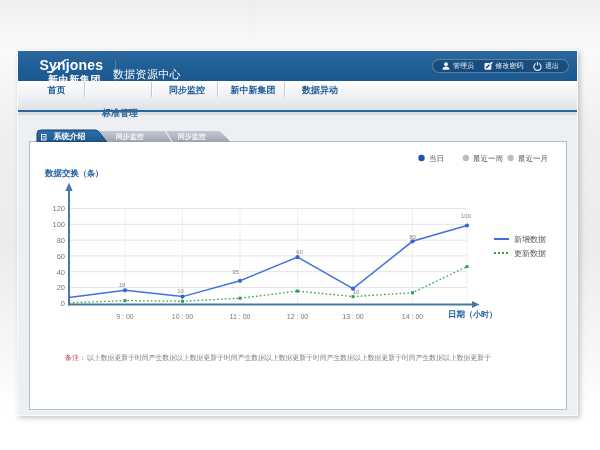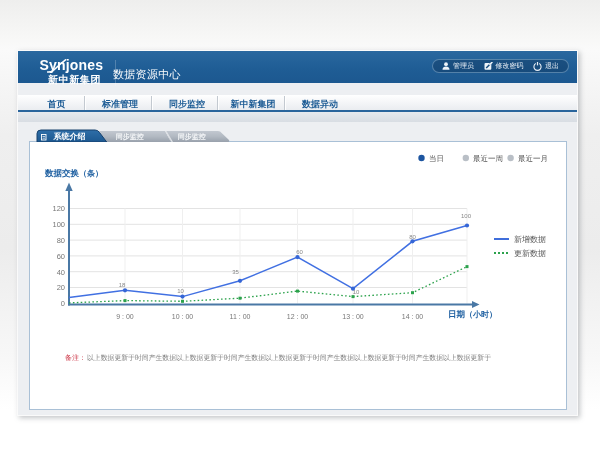--- a/index.html
+++ b/index.html
@@ -29,21 +29,21 @@
   border:1px solid rgba(160,195,225,.45);
   border-radius:8px;
   display:flex;align-items:center;justify-content:space-between;
   padding:0 9px;
   color:#e8eef5;font-size:7px;
 }
 .pill span{display:flex;align-items:center;gap:3px;white-space:nowrap;}
 .pill svg{display:block;}
 
 .nav{
-  position:absolute;left:0;top:44px;width:559px;height:27px;
+  position:absolute;left:0;top:30px;width:559px;height:34px;
   background:linear-gradient(180deg,#ffffff 0%,#eef0f3 45%,#d8dde3 100%);
 }
 .nav-item{position:absolute;top:3px;font-size:9px;font-weight:bold;color:#1d5c95;transform:translateX(-50%);}
 .nav-sep{position:absolute;top:1px;width:1px;height:15px;background:#c3c9d0;box-shadow:1px 0 0 rgba(255,255,255,.9);}
 .nav-bar{position:absolute;left:0;top:59px;width:559px;height:2px;background:#2a659c;}
 
 .content-box{
   position:absolute;left:11px;top:90px;width:538px;height:269px;
   background:#fff;border:1px solid #a9c0d6;
 }
@@ -73,21 +73,21 @@
           </svg>修改密码</span>
       <span><svg width="9" height="9" viewBox="0 0 9 9">
             <path d="M2.8 1.6 A3.6 3.6 0 1 0 6.2 1.6" fill="none" stroke="#e8eef5" stroke-width="1.1"></path>
             <path d="M4.5 0 L4.5 3.4" stroke="#e8eef5" stroke-width="1.2"></path>
           </svg>退出</span>
     </div>
   </div>
   <div class="nav">
     <div class="nav-item" style="left:38.5px;">首页</div>
     <div class="nav-sep" style="left:66px;"></div>
-    <div class="nav-item" style="left:102px;">标准管理</div>
+    <div class="nav-item" style="left:102px;margin-top:23px;">标准管理</div>
     <div class="nav-sep" style="left:133px;"></div>
     <div class="nav-item" style="left:169px;">同步监控</div>
     <div class="nav-sep" style="left:199px;"></div>
     <div class="nav-item" style="left:235px;">新中新集团</div>
     <div class="nav-sep" style="left:266px;"></div>
     <div class="nav-item" style="left:302px;">数据异动</div>
   </div>
   <div class="nav-bar"></div>
 
   <div class="content-box"></div>

